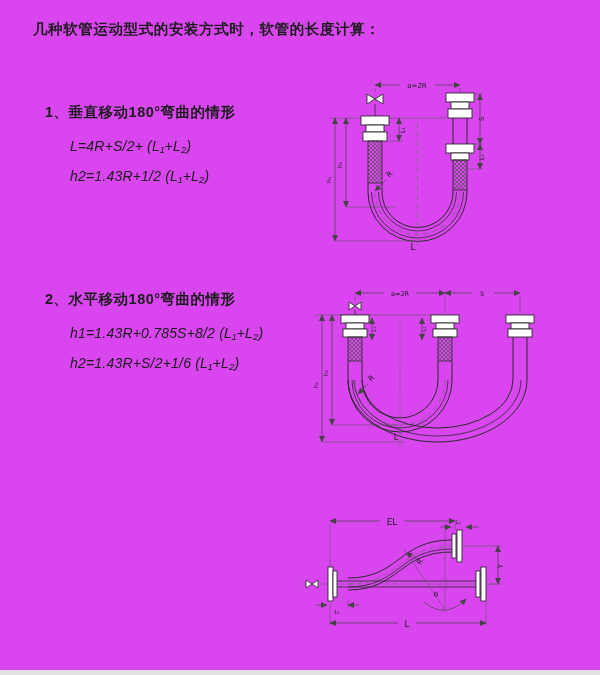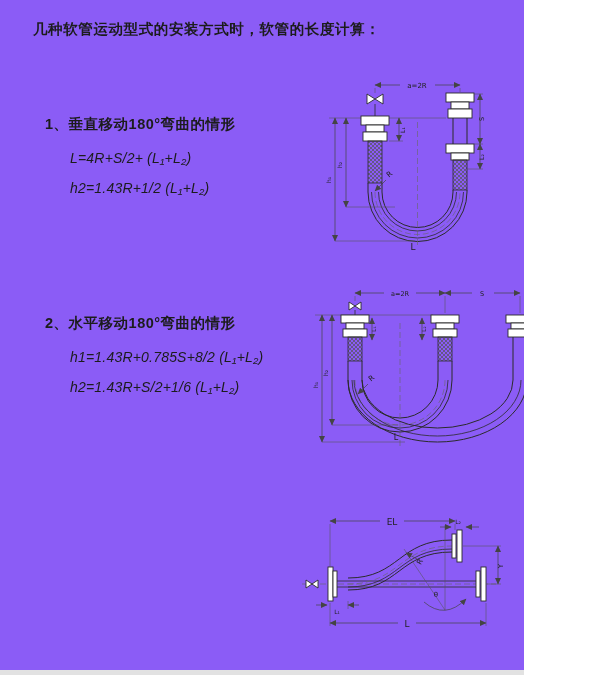--- a/index.html
+++ b/index.html
@@ -1,26 +1,26 @@
 <!DOCTYPE html>
 <html><head>
 <meta charset="utf-8">
 <style>
   html,body{margin:0;padding:0;background:#ffffff;}
   .page{
-    position:relative;width:524px;height:675px;background:#8b5cf6;overflow:hidden;
+    position:relative;width:600px;height:675px;background:#d946ef;overflow:hidden;
     font-family:"Liberation Sans","DejaVu Sans",sans-serif;color:#1c1c1c;
   }
   .page-title{
     position:absolute;left:33px;top:20px;font-size:14.5px;font-weight:700;
     letter-spacing:0.6px;white-space:nowrap;
   }
   .section{position:absolute;left:45px;width:275px;}
-  .sec1{top:103px;} .sec2{top:302px;} .sec3{top:508px;}
-  .section .heading{font-size:14.5px;font-weight:700;letter-spacing:0.5px;margin:12px 0 9px 0;white-space:nowrap;}
+  .sec1{top:103px;} .sec2{top:290px;} .sec3{top:508px;}
+  .section .heading{font-size:14.5px;font-weight:700;letter-spacing:0.5px;margin:0 0 9px 0;white-space:nowrap;}
   .formula{margin-left:25px;font-size:14px;line-height:30px;letter-spacing:0.2px;white-space:nowrap;font-style:italic;}
   .diagram{position:absolute;}
   #d1{left:315px;top:72px;} #d2{left:310px;top:285px;} #d3{left:300px;top:505px;}
   svg{display:block;}
   svg text{font-family:"DejaVu Sans","Liberation Sans",sans-serif;fill:#222;}
   .wall{stroke:#2b2b2b;stroke-width:1;fill:none;}
   .thin{stroke:#2b2b2b;stroke-width:0.8;fill:none;}
   .dim{stroke:#444;stroke-width:0.7;fill:none;}
   .ext{stroke:#555;stroke-width:0.55;fill:none;}
   .cl{stroke:#666;stroke-width:0.6;fill:none;stroke-dasharray:6 3;}

